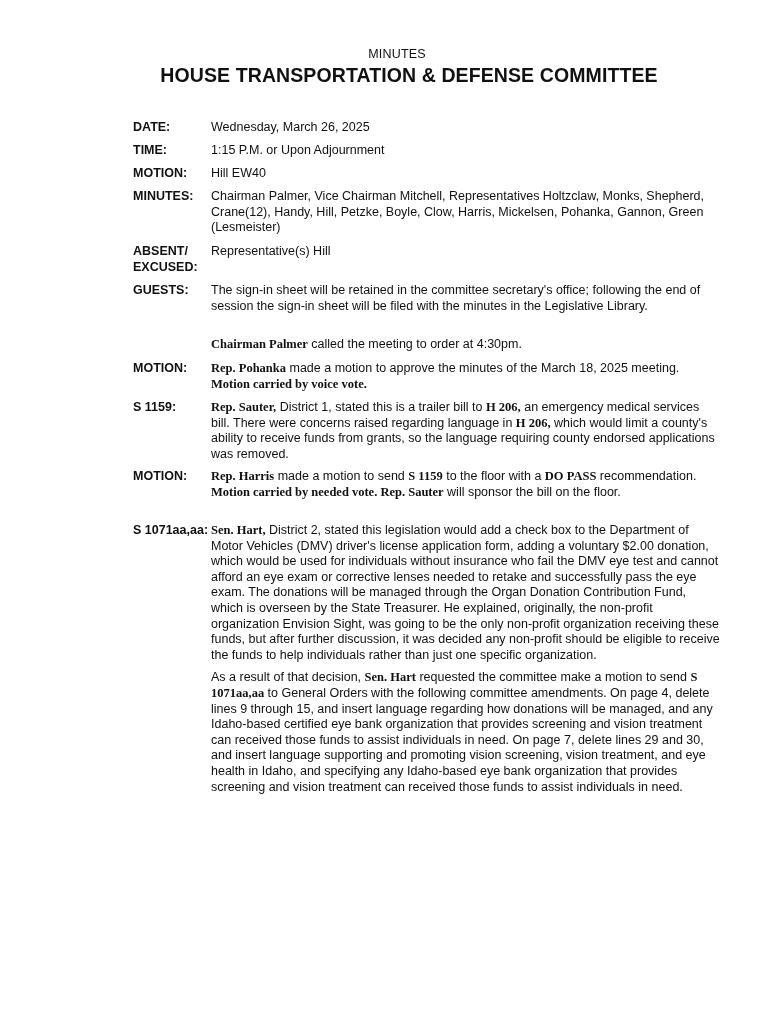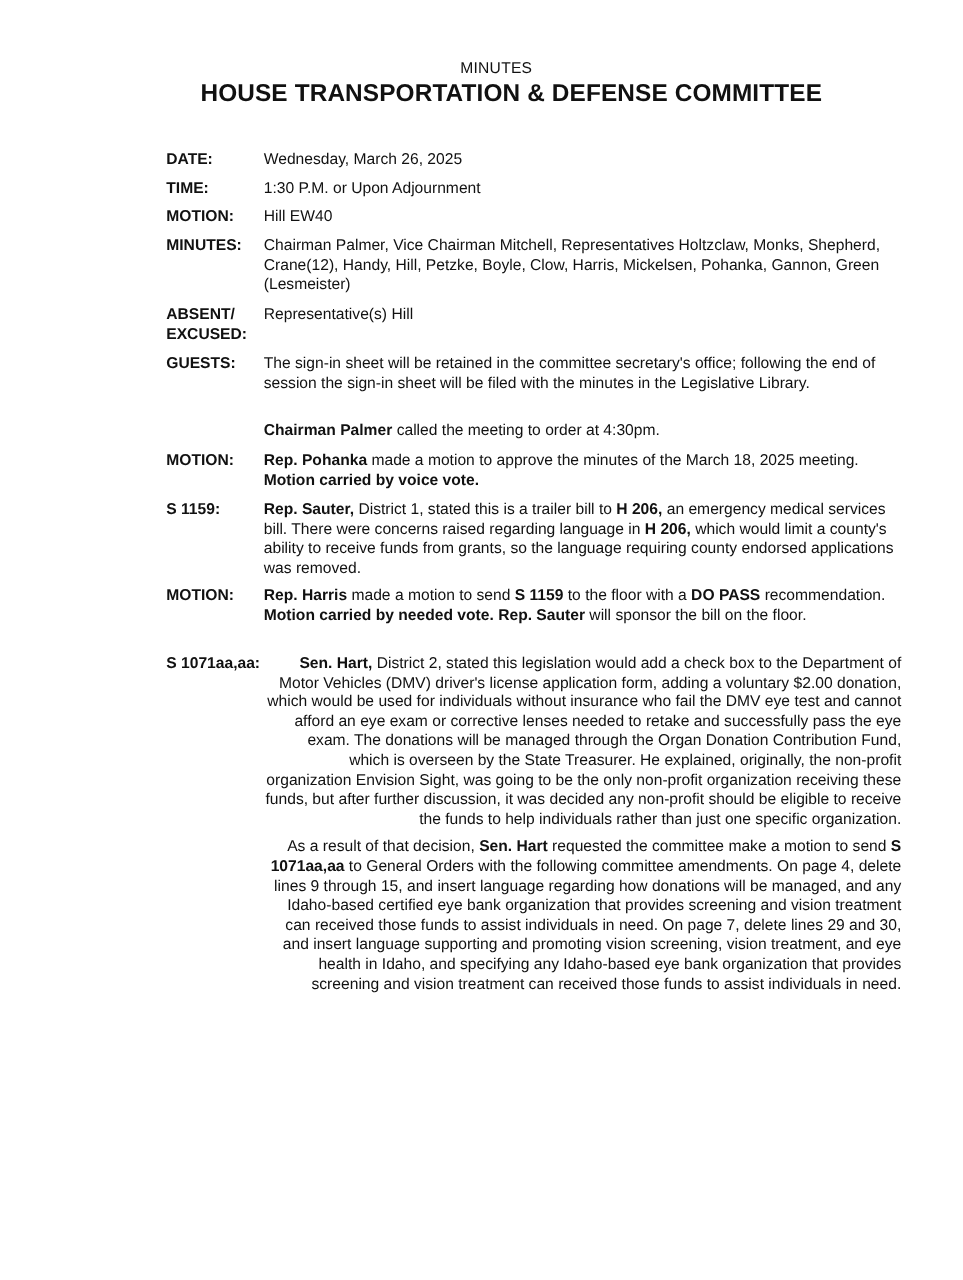--- a/index.html
+++ b/index.html
@@ -12,39 +12,39 @@
     position: absolute; top: 47px; left: 0; width: 770px; text-align: center;
     font-size: 12.5px; letter-spacing: 0.2px; padding-left: 12px;
   }
   .title {
     position: absolute; top: 64px; left: 0; width: 818px; text-align: center;
     font-size: 19.5px; font-weight: bold; letter-spacing: 0.1px;
   }
   .row { position: absolute; left: 97px; width: 630px; font-size: 12.5px; line-height: 15.6px; }
   .label { position: absolute; left: 0; top: 0; width: 110px; font-weight: bold; margin-left: 36px; }
   .value { position: absolute; left: 114px; top: 0; width: 510px; }
-  .value p { margin: 0; text-align: right; }
+  .value p { margin: 0; }
   .value p + p { margin-top: 7px; }
-  b { font-weight: bold; }
+  b { font-weight: bold; font-family: Liberation Serif, serif; }
 </style>
 </head>
 <body>
 
 <div class="page">
   <div class="kicker">MINUTES</div>
   <div class="title">HOUSE TRANSPORTATION &amp; DEFENSE COMMITTEE</div>
 
   <div class="row" style="top:120px;">
     <div class="label">DATE:</div>
     <div class="value">Wednesday, March 26, 2025</div>
   </div>
 
   <div class="row" style="top:143px;">
     <div class="label">TIME:</div>
-    <div class="value">1:30 P.M. or Upon Adjournment</div>
+    <div class="value">1:15 P.M. or Upon Adjournment</div>
   </div>
 
   <div class="row" style="top:166px;">
     <div class="label">MOTION:</div>
     <div class="value">Hill EW40</div>
   </div>
 
   <div class="row" style="top:189px;">
     <div class="label">MINUTES:</div>
     <div class="value">Chairman Palmer, Vice Chairman Mitchell, Representatives Holtzclaw, Monks, Shepherd, Crane(12), Handy, Hill, Petzke, Boyle, Clow, Harris, Mickelsen, Pohanka, Gannon, Green (Lesmeister)</div>

